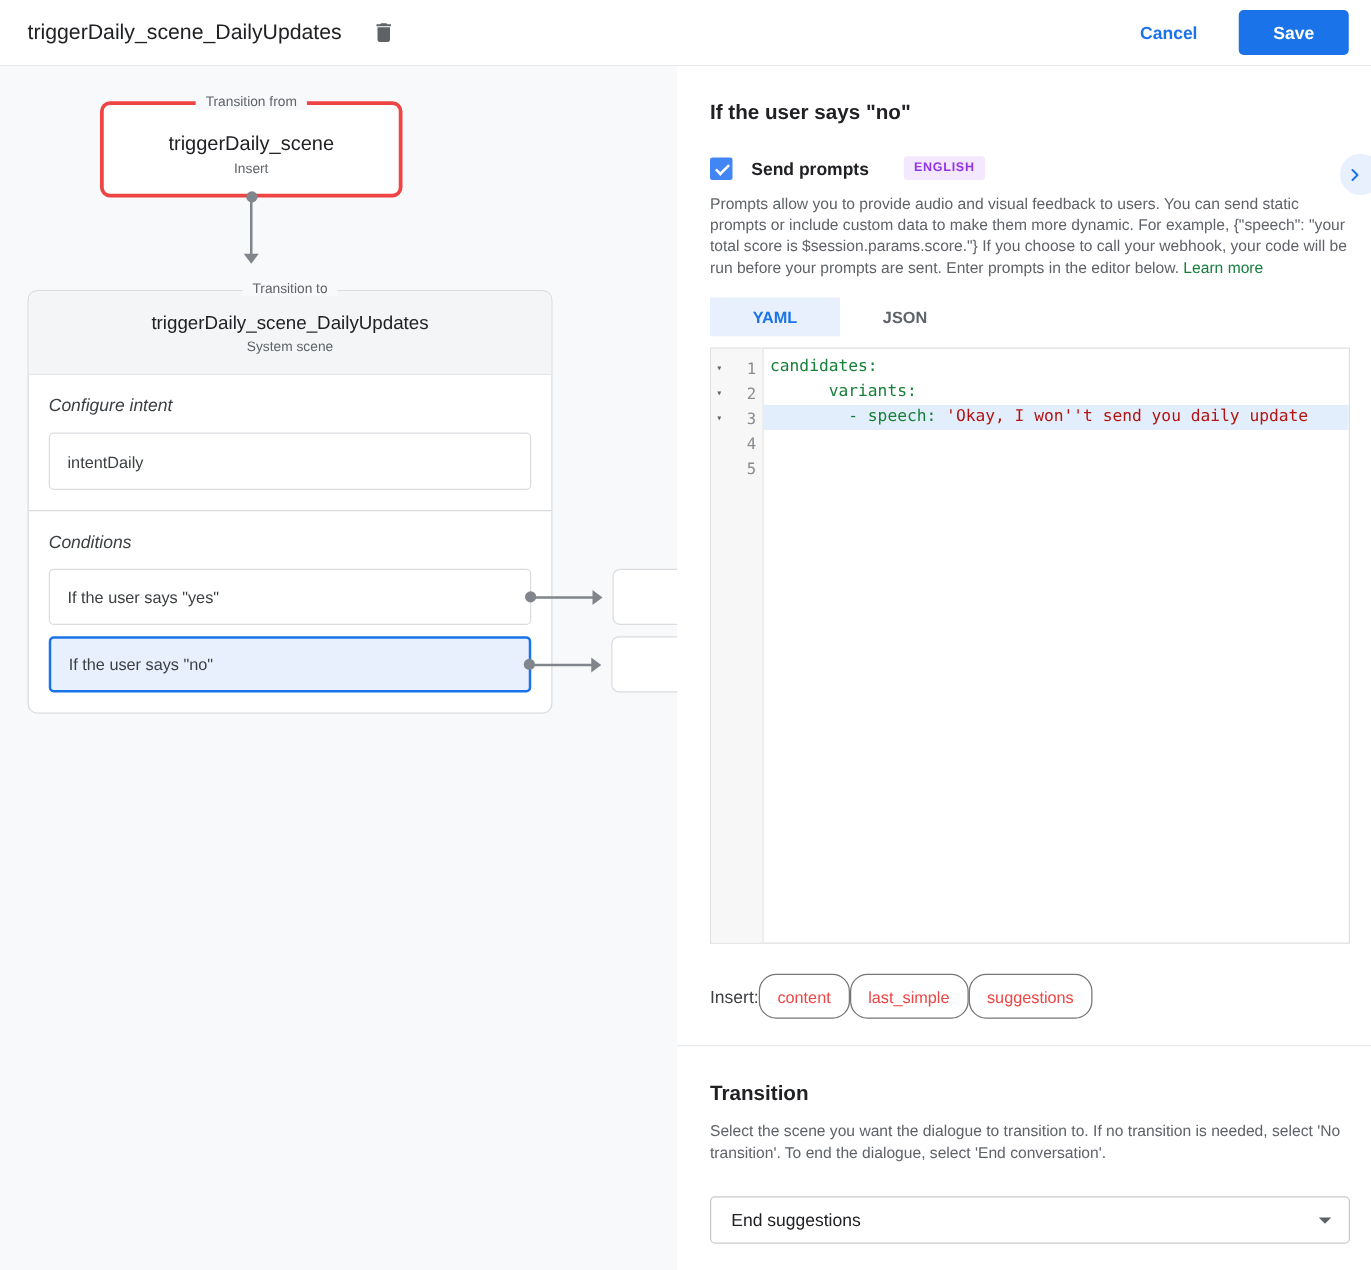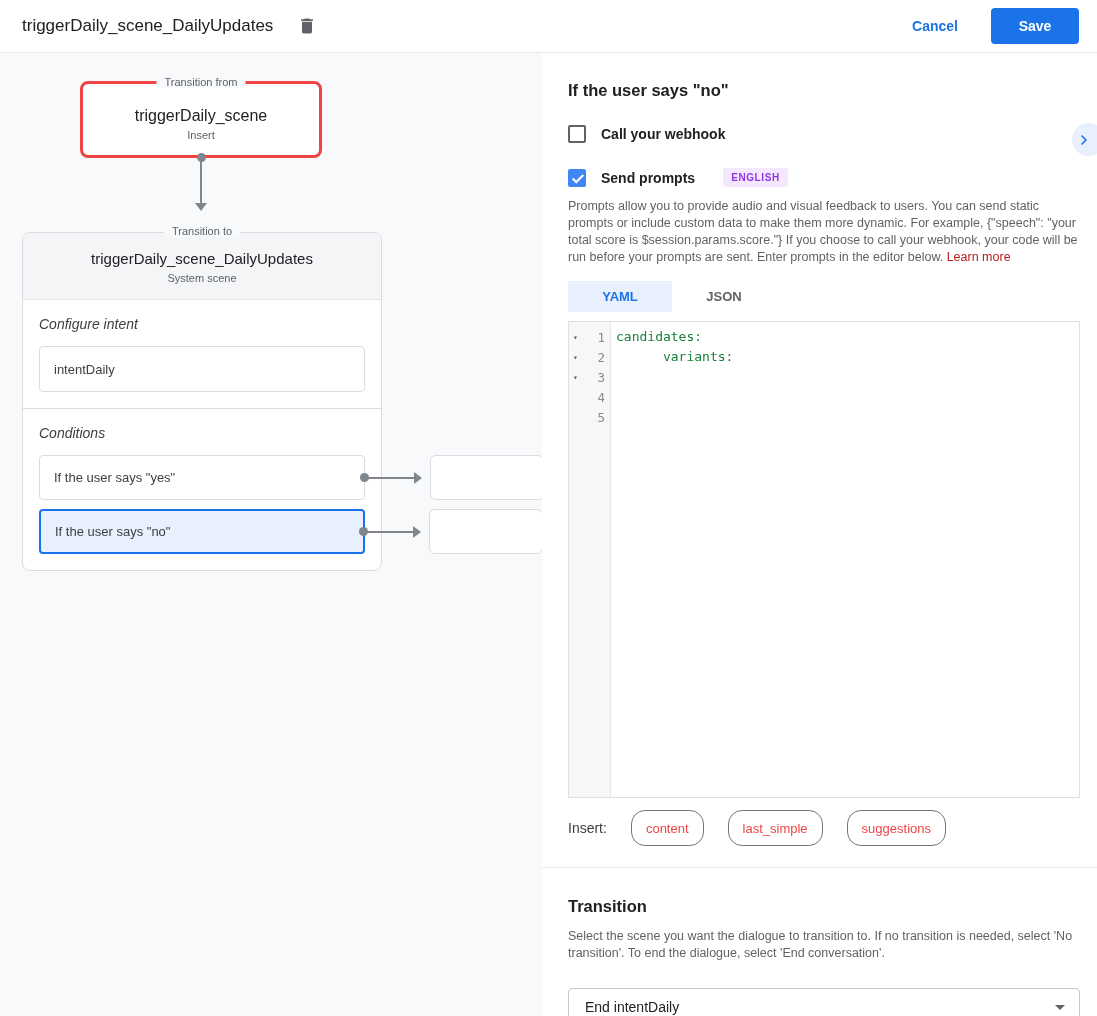--- a/index.html
+++ b/index.html
@@ -32,21 +32,21 @@
   .from-title { margin-top:23px; font-size:16px; color:#202124; }
   .from-sub   { margin-top:4px; font-size:11px; color:#5f6368; }
 
   .v-dot   { position:absolute; left:197px; top:100px; width:9px; height:9px;
              border-radius:50%; background:#80868b; }
   .v-line  { position:absolute; left:200px; top:105px; width:2px; height:46px; background:#80868b; }
   .v-arrow { position:absolute; left:195px; top:150px; width:0; height:0;
              border-left:6px solid transparent; border-right:6px solid transparent;
              border-top:8px solid #80868b; }
 
-  .to-card { position:absolute; left:22px; top:179px; width:360px; background:#fff;
+  .to-card { position:absolute; left:22px; top:179px; width:420px; background:#fff;
              border:1px solid #dadce0; border-radius:8px; }
   .card-header { height:67px; background:#f4f5f6; border-bottom:1px solid #e3e5e8;
                  border-radius:8px 8px 0 0; text-align:center; padding-top:17px; }
   .to-title { font-size:15px; color:#202124; }
   .to-sub   { margin-top:5px; font-size:11px; color:#5f6368; }
   .card-body { padding:14px 16px 16px; }
   .section-h { font-size:14px; color:#3c4043; margin:2px 0 14px;font-style:italic; }
   .intent-box { height:46px; border:1px solid #dadce0; border-radius:4px; display:flex;
                 align-items:center; padding:0 14px; font-size:13px; color:#3c4043;
                 background:#fff; }
@@ -80,21 +80,21 @@
           background:#fff; position:relative; flex:none; }
   .check-row.checked .cbox { background:#4285f4; border-color:#4285f4; }
   .check-row.checked .cbox::after { content:""; position:absolute; left:5px; top:1px;
           width:4px; height:9px; border:solid #fff; border-width:0 2px 2px 0;
           transform:rotate(45deg); }
   .check-label { font-size:14px; font-weight:600; color:#202124; }
   .badge { margin-left:13px; background:#f3e8fd; color:#9334e6; font-size:10px;
            font-weight:600; letter-spacing:0.6px; padding:4px 8px; border-radius:3px; }
 
   .desc { margin-top:11px; font-size:12.5px; line-height:17px; color:#5f6368; max-width:524px; }
-  .link { color:#b91c1c; text-decoration:none; cursor:pointer; }
+  .link { color:#15803d; text-decoration:none; cursor:pointer; }
 
   .tabs { display:flex; margin-top:15px; }
   .tab { width:104px; height:31px; display:flex; align-items:center; justify-content:center;
          font-size:13px; font-weight:600; color:#5f6368; cursor:pointer; background:none; border:none; }
   .tab.active { background:#e8f0fe; color:#1a73e8; }
 
   .editor { margin-top:9px; height:477px; max-width:512px; border:1px solid #e0e0e0;
             display:flex; background:#fff; font-family:"DejaVu Sans Mono", monospace;
             font-size:13px; }
   .gutter { width:42px; flex:none; background:#f7f7f7; border-right:1px solid #e8e8e8;
@@ -103,21 +103,21 @@
                  padding:0 5px 0 4px; }
   .fold { color:#5f6368; font-size:8px; width:9px; cursor:pointer; }
   .lnum { color:#878c91; font-size:12.5px; }
   .code-col { flex:1; padding-top:5px; overflow:hidden; cursor:text; }
   .code-line { height:20px; line-height:20px; white-space:pre; padding-left:5px; }
   .code-line.active { background:#e3eefd; }
   .tok-key { color:#188038; }
   .tok-string { color:#b31412; }
   .tok-plain { color:#202124; }
 
-  .insert-row { display:flex; align-items:center; gap:24px; margin-top:12px; }
+  .insert-row { display:flex; align-items:center; gap:0; margin-top:24px; }
   .insert-label { font-size:14px; color:#3c4043; }
   .chip { height:36px; padding:0 14px; border:1px solid #747775; border-radius:14px;
           background:#fff; font-size:13px; color:#ef4444; display:flex; align-items:center;
           cursor:pointer; }
 
   .panel-divider { border:none; border-top:1px solid #e7e9ec; margin:21px 0 0; }
 
   .transition-h { padding-top:29px; font-size:16.5px; color:#202124; }
   .transition-desc { margin-top:12px; font-size:12.5px; line-height:17px; color:#5f6368;
                      max-width:527px; }
@@ -200,24 +200,20 @@
 
     <button class="expand-btn">
       <svg width="12" height="12" viewBox="0 0 24 24" fill="none" stroke="#1a73e8" stroke-width="3.2" stroke-linecap="round" stroke-linejoin="round">
         <polyline points="8 4 16 12 8 20"></polyline>
       </svg>
     </button>
 
     <div class="p-pad">
       <h2 class="panel-title">If the user says "no"</h2>
 
-      <div class="check-row">
-        <span class="cbox"></span>
-        <span class="check-label">Call your webhook</span>
-      </div>
 
       <div class="check-row checked">
         <span class="cbox"></span>
         <span class="check-label">Send prompts</span>
         <span class="badge">ENGLISH</span>
       </div>
 
       <p class="desc"><span>Prompts allow you to provide audio and visual feedback to users. You can send static prompts or include custom data to make them more dynamic. For example, {"speech": "your total score is $session.params.score."} If you choose to call your webhook, your code will be run before your prompts are sent. Enter prompts in the editor below. </span><a class="link">Learn more</a></p>
 
       <div class="tabs">
@@ -244,36 +240,37 @@
               <span class="lnum">4</span>
             </div>
             <div class="gutter-line">
               <span class="fold"></span>
               <span class="lnum">5</span>
             </div>
           </div>
         <div class="code-col">
             <div class="code-line"><span class="tok-key">candidates:</span></div>
             <div class="code-line"><span class="tok-key">      variants:</span></div>
+            <div class="code-line active"><span class="tok-key">        - speech:</span><span class="tok-plain"> </span><span class="tok-string">'Okay, I won''t send you daily update</span></div>
             <div class="code-line"></div>
           </div>
       </div>
 
       <div class="insert-row">
         <span class="insert-label">Insert:</span>
         <button class="chip">content</button>
         <button class="chip">last_simple</button>
         <button class="chip">suggestions</button>
       </div>
     </div>
 
     <hr class="panel-divider">
 
     <div class="p-pad">
       <h2 class="transition-h">Transition</h2>
       <p class="transition-desc">Select the scene you want the dialogue to transition to. If no transition is needed, select 'No transition'. To end the dialogue, select 'End conversation'.</p>
       <div class="dropdown">
-        <span>End intentDaily</span>
+        <span>End suggestions</span>
         <span class="caret"></span>
       </div>
     </div>
   </div>
 </div>
 
 </body></html>

